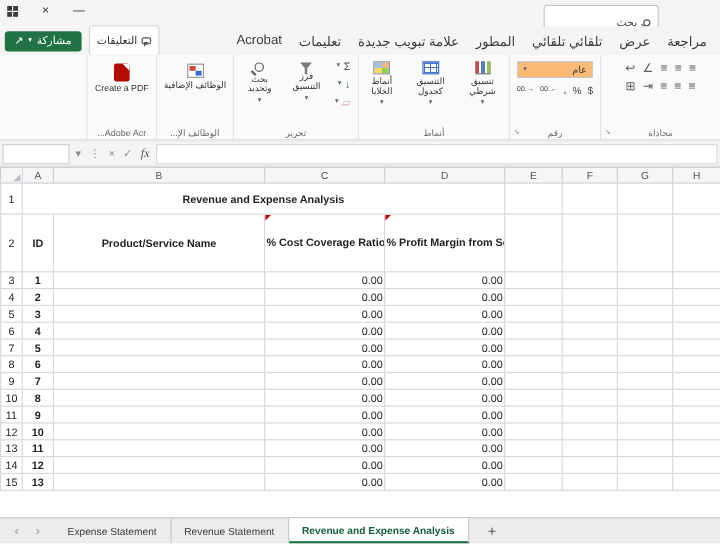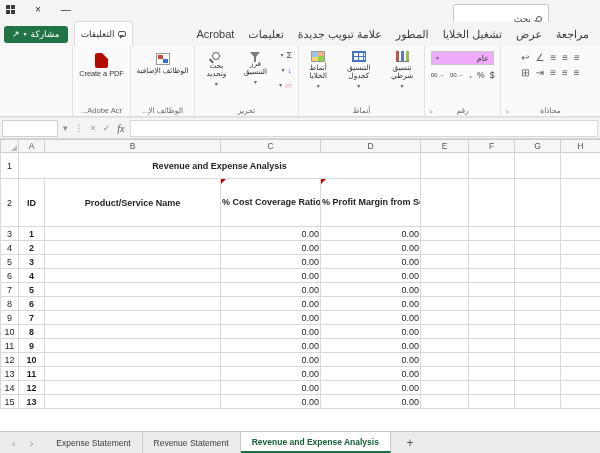--- a/index.html
+++ b/index.html
@@ -35,21 +35,21 @@
   .hbtn{display:flex;align-items:center;gap:3px;font-size:7.5px;color:#333;height:14px;padding:0 3px;white-space:nowrap}
   .chev{font-size:6px;color:#666;line-height:6px}
 
   
   .g-align{width:100px}
   .icnrow{display:flex;justify-content:center;gap:6px;height:15px;align-items:center}
   .aicon{font-size:10px;color:#5d5d5d;line-height:10px}
 
   
   .g-num{width:76px}
-  .numfmt{margin:1px 6px 3px 6px;height:14px;background:#f0abfc;border:1px solid #c6c6c6;display:flex;align-items:center;justify-content:space-between;padding:0 4px;font-size:8px;color:#333}
+  .numfmt{margin:1px 6px 3px 6px;height:14px;background:#fdba74;border:1px solid #c6c6c6;display:flex;align-items:center;justify-content:space-between;padding:0 4px;font-size:8px;color:#333}
   .numicons{display:flex;justify-content:center;gap:5px;align-items:center;height:14px}
   .nicon{font-size:8.5px;color:#444}
   .nicon.small{font-size:6px}
 
   
   .g-styles{width:126px;display:flex;justify-content:space-around;padding:3px 1px 0 1px}
   .ic-cond{width:13px;height:11px;background:
     linear-gradient(90deg,#c0504d 0 3px,transparent 3px 5px,#4f81bd 5px 8px,transparent 8px 10px,#9bbb59 10px 13px);
     border-bottom:1px solid #777}
   .ic-table{width:14px;height:11px;border:1px solid #4472c4;background:
@@ -138,21 +138,21 @@
   <div class="searchbox">
     <span class="mag"></span>
     <span>بحث</span>
   </div>
 </div>
 
 <div class="tabrow">
   <div class="rtabs">
     <span class="rtab">مراجعة</span>
     <span class="rtab">عرض</span>
-    <span class="rtab">تشغيل الخلايا</span>
+    <span class="rtab">تلقائي تلقائي</span>
     <span class="rtab">المطور</span>
     <span class="rtab">علامة تبويب جديدة</span>
     <span class="rtab">تعليمات</span>
     <span class="rtab">Acrobat</span>
   </div>
   <div class="spacer"></div>
   <div class="comments-btn">
     <span class="bubble"></span>
     <span>التعليقات</span>
   </div>

